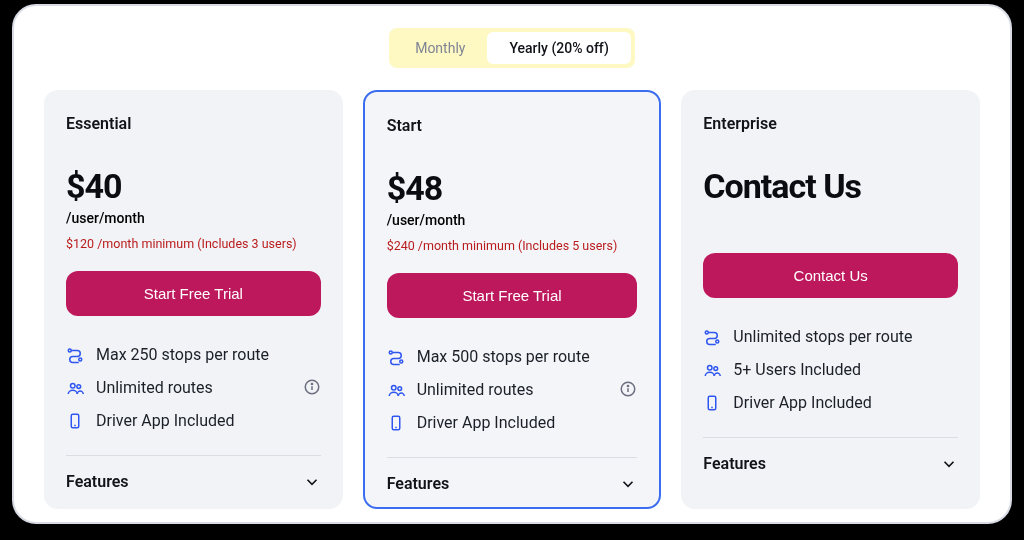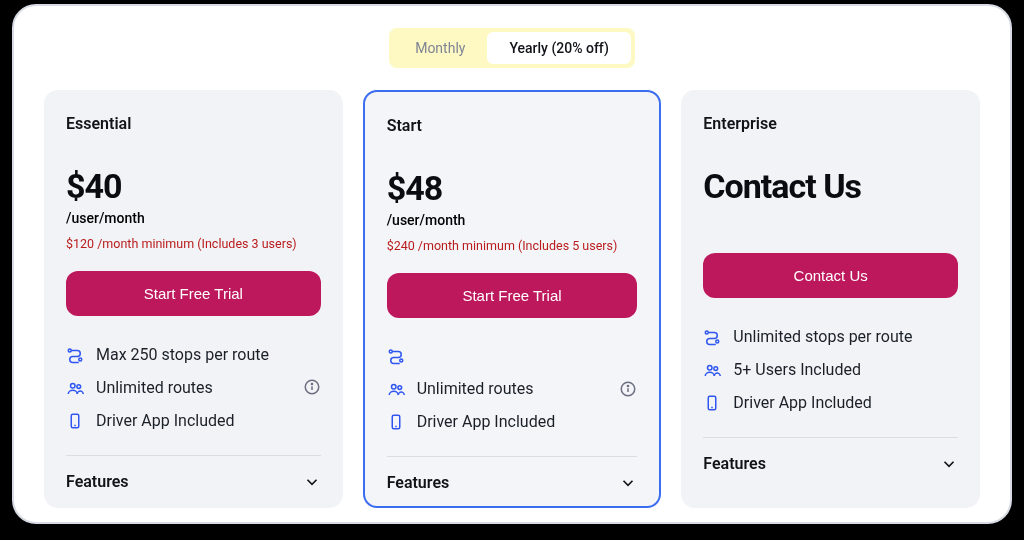--- a/index.html
+++ b/index.html
@@ -237,20 +237,21 @@
       <button class="cta">Start Free Trial</button>
       <ul class="feat-list">
         <li class="feat-item">
           <span class="icon">
             <svg viewBox="0 0 24 24" fill="none" stroke="#2f57f0" stroke-width="2">
                 <circle cx="5" cy="6" r="2"></circle>
                 <circle cx="19" cy="18" r="2"></circle>
                 <path d="M7 6h8a4 4 0 0 1 0 8H9a4 4 0 0 0 0 8h8"></path>
               </svg>
           </span>
+          <span>Max 500 stops per route</span>
         </li>
         <li class="feat-item">
           <span class="icon">
             <svg viewBox="0 0 24 24" fill="none" stroke="#2f57f0" stroke-width="2">
                 <circle cx="9" cy="9" r="3"></circle>
                 <circle cx="17" cy="10" r="2.5"></circle>
                 <path d="M3 20c0-3 3-5 6-5s6 2 6 5"></path>
                 <path d="M15 20c0-2 2-4 4-4s4 2 4 4"></path>
               </svg>
           </span>

